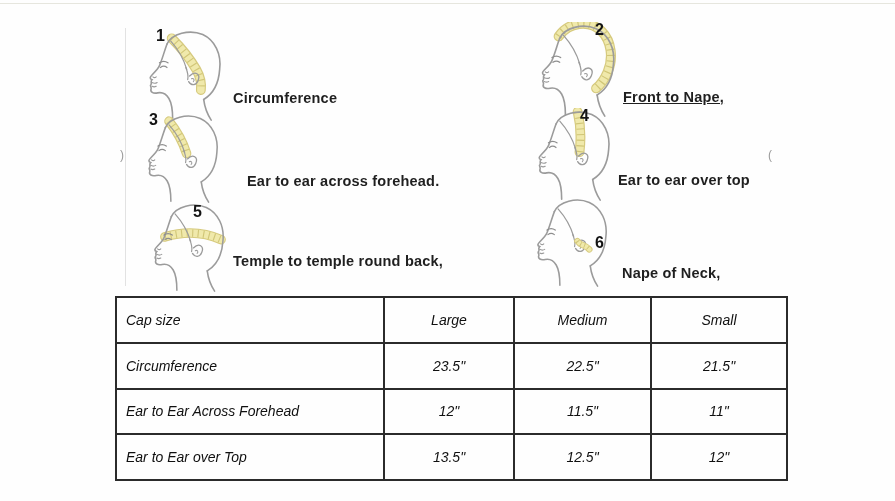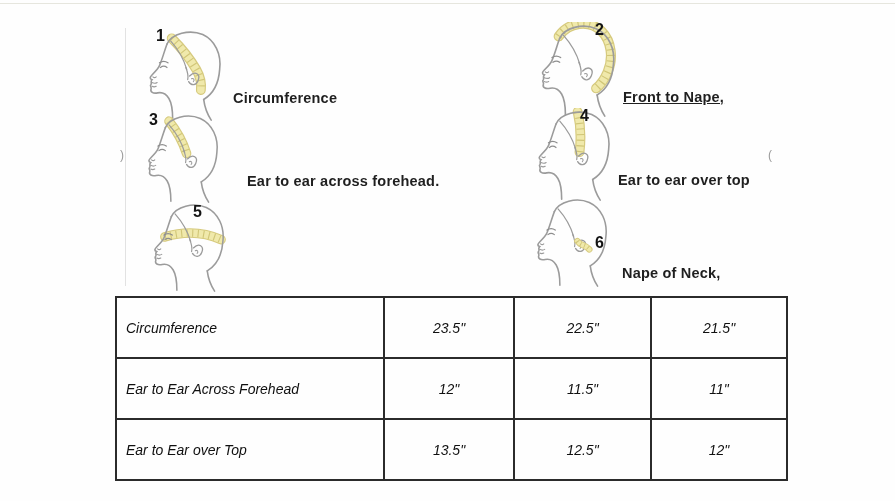--- a/index.html
+++ b/index.html
@@ -105,40 +105,47 @@
 
   <svg class="head" style="left:138px;top:201px;" width="98" height="92" viewBox="0 0 100 100">
     <g>
       <path class="tape-edge" d="M26,39 C46,33 67,33 87,42"></path>
       <path class="tape-fill" d="M26,39 C46,33 67,33 87,42"></path>
       <path class="tape-ticks" d="M26,39 C46,33 67,33 87,42"></path>
     </g>
     <use href="#headshape"></use>
   </svg>
   <div class="dnum" style="left:193px;top:203px;">5</div>
+  <div class="dlabel" style="left:233px;top:253px;">Temple to temple round back,</div>
 
   <svg class="head small-tape" style="left:522px;top:196px;" width="96" height="92" viewBox="0 0 100 100">
     <use href="#headshape"></use>
     <g>
       <path class="tape-edge" d="M58,49 C62,55 66,52 71,58"></path>
       <path class="tape-fill" d="M58,49 C62,55 66,52 71,58"></path>
       <path class="tape-ticks" d="M58,49 C62,55 66,52 71,58"></path>
     </g>
   </svg>
   <div class="dnum" style="left:595px;top:234px;">6</div>
   <div class="dlabel" style="left:622px;top:265px;text-align:right;">Nape of Neck,</div>
 
   <table class="cap">
     <colgroup>
       <col style="width:268px">
         <col style="width:130px">
         <col style="width:137px">
         <col style="width:136px">
     </colgroup>
     <tbody>
+      <tr>
+        <td class="rowlabel">Cap size</td>
+        <td>Large</td>
+        <td>Medium</td>
+        <td>Small</td>
+      </tr>
       <tr>
         <td class="rowlabel">Circumference</td>
         <td>23.5"</td>
         <td>22.5"</td>
         <td>21.5"</td>
       </tr>
       <tr>
         <td class="rowlabel">Ear to Ear Across Forehead</td>
         <td>12"</td>
         <td>11.5"</td>

